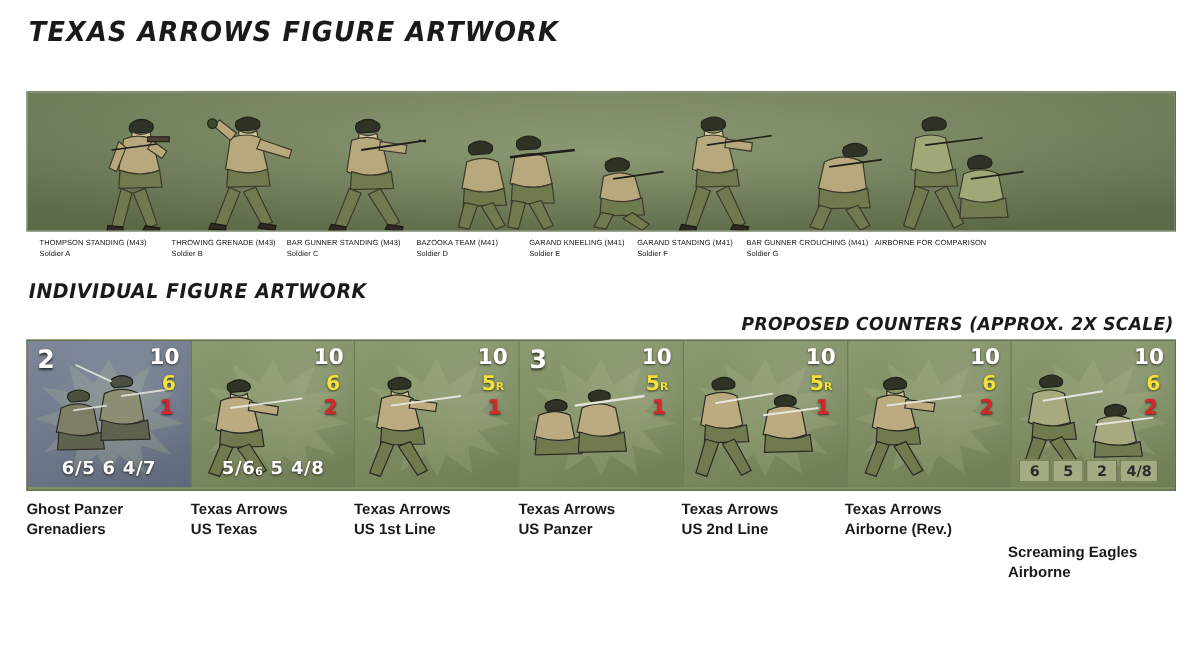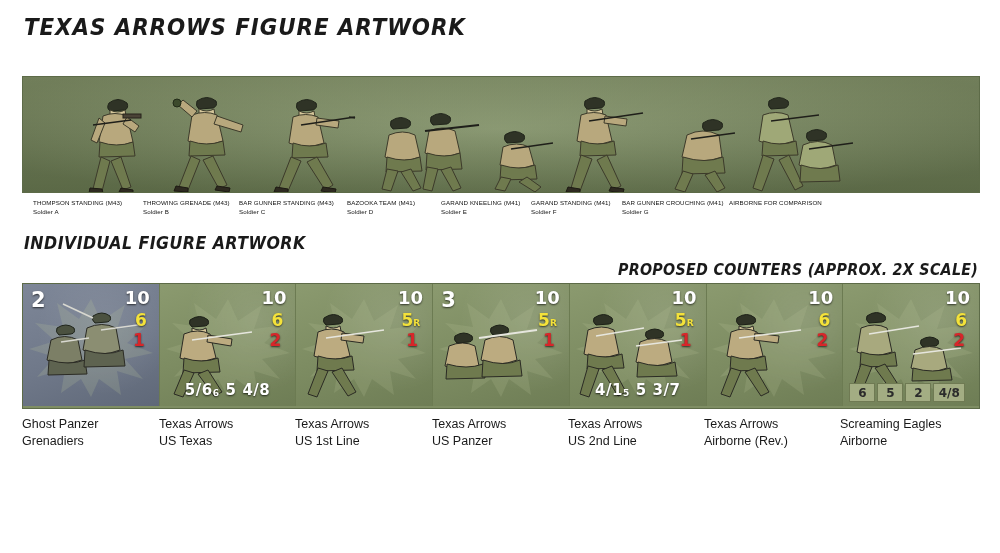--- a/index.html
+++ b/index.html
@@ -146,21 +146,21 @@
 
   
   .labels{
     position:absolute;left:22px;top:416px;width:956px;height:60px;
   }
   .lbl{
     position:absolute;top:0;
     font-size:12.5px;line-height:17px;
     color:#1a1a1a;
   }
-  .lbl span{display:block;}
+  .lbl span{display:block;font-weight:bold;}
 </style>
 </head>
 <body>
 
 <div class="page">
 
   <div class="h-main">TEXAS ARROWS FIGURE ARTWORK</div>
 
   <div class="strip">
     <div class="vig"></div>
@@ -371,20 +371,23 @@
         <g stroke="#d8d8d0" stroke-width="1.6" fill="none">
           <path d="M78 46 L122 40"></path>
           <path d="M38 58 L66 54"></path>
           <path d="M40 20 L70 34"></path>
         </g>
       </svg>
       <div class="num n-tl">2</div>
       <div class="num n-tr">10</div>
       <div class="num n-m1">6</div>
       <div class="num n-m2">1</div>
+      <div class="bottomline">
+        <span>6/5</span><span class="gap"></span><span>6</span><span class="gap"></span><span>4/7</span>
+      </div>
     </div>
 
     <div class="ctr">
       <div class="bg"></div>
       <svg class="burst" viewBox="0 0 128 104">
         <path d="M64 4 L74 26 L98 10 L90 34 L120 30 L100 48 L126 58 L98 64 L116 84 L90 76 L94 100 L72 84 L64 102 L54 84 L34 98 L38 74 L10 82 L28 62 L2 54 L28 46 L8 28 L36 32 L30 8 L52 24 Z" fill="#b9c49a" opacity="0.5"></path>
       </svg>
       <svg viewBox="0 0 136 122" width="136" height="122" style="position:absolute;left:0;top:0;">
         <g stroke="#2b2b24" stroke-width="1">
           <path d="M30 36 q10-7 18 0 q2 5-3 6 l-13 1 q-4-3-2-7z" fill="#2f3326" stroke="#1c2017"></path>
@@ -472,23 +475,20 @@
           <path d="M68 78 q21 7 37 0 l2 14 -40 1z" fill="#6f7a4e"></path>
         </g>
         <g stroke="#e6e6de" stroke-width="1.6" fill="none">
           <path d="M26 52 L74 44"></path>
           <path d="M66 62 L112 56"></path>
         </g>
       </svg>
       <div class="num n-tr">10</div>
       <div class="num n-m1"><span>5</span><span class="sub">R</span></div>
       <div class="num n-m2">1</div>
-      <div class="bottomline">
-        <span>4/1</span><span class="small">5</span><span class="gap"></span><span>5</span><span class="gap"></span><span>3/7</span>
-      </div>
     </div>
 
     <div class="ctr">
       <div class="bg"></div>
       <svg class="burst" viewBox="0 0 128 104">
         <path d="M64 4 L74 26 L98 10 L90 34 L120 30 L100 48 L126 58 L98 64 L116 84 L90 76 L94 100 L72 84 L64 102 L54 84 L34 98 L38 74 L10 82 L28 62 L2 54 L28 46 L8 28 L36 32 L30 8 L52 24 Z" fill="#b9c49a" opacity="0.5"></path>
       </svg>
       <svg viewBox="0 0 136 122" width="136" height="122" style="position:absolute;left:0;top:0;">
         <g stroke="#2b2b24" stroke-width="1">
           <path d="M30 34 q10-7 18 0 q2 5-3 6 l-13 1 q-4-3-2-7z" fill="#2f3326" stroke="#1c2017"></path>
@@ -559,19 +559,19 @@
       <span>US Panzer</span>
     </div>
     <div class="lbl" style="left:546px;">
       <span>Texas Arrows</span>
       <span>US 2nd Line</span>
     </div>
     <div class="lbl" style="left:682px;">
       <span>Texas Arrows</span>
       <span>Airborne (Rev.)</span>
     </div>
-    <div class="lbl" style="left:818px;">
+    <div class="lbl" style="left:818px;margin-top:36px;">
       <span>Screaming Eagles</span>
       <span>Airborne</span>
     </div>
   </div>
 
 </div>
 
 </body></html>

